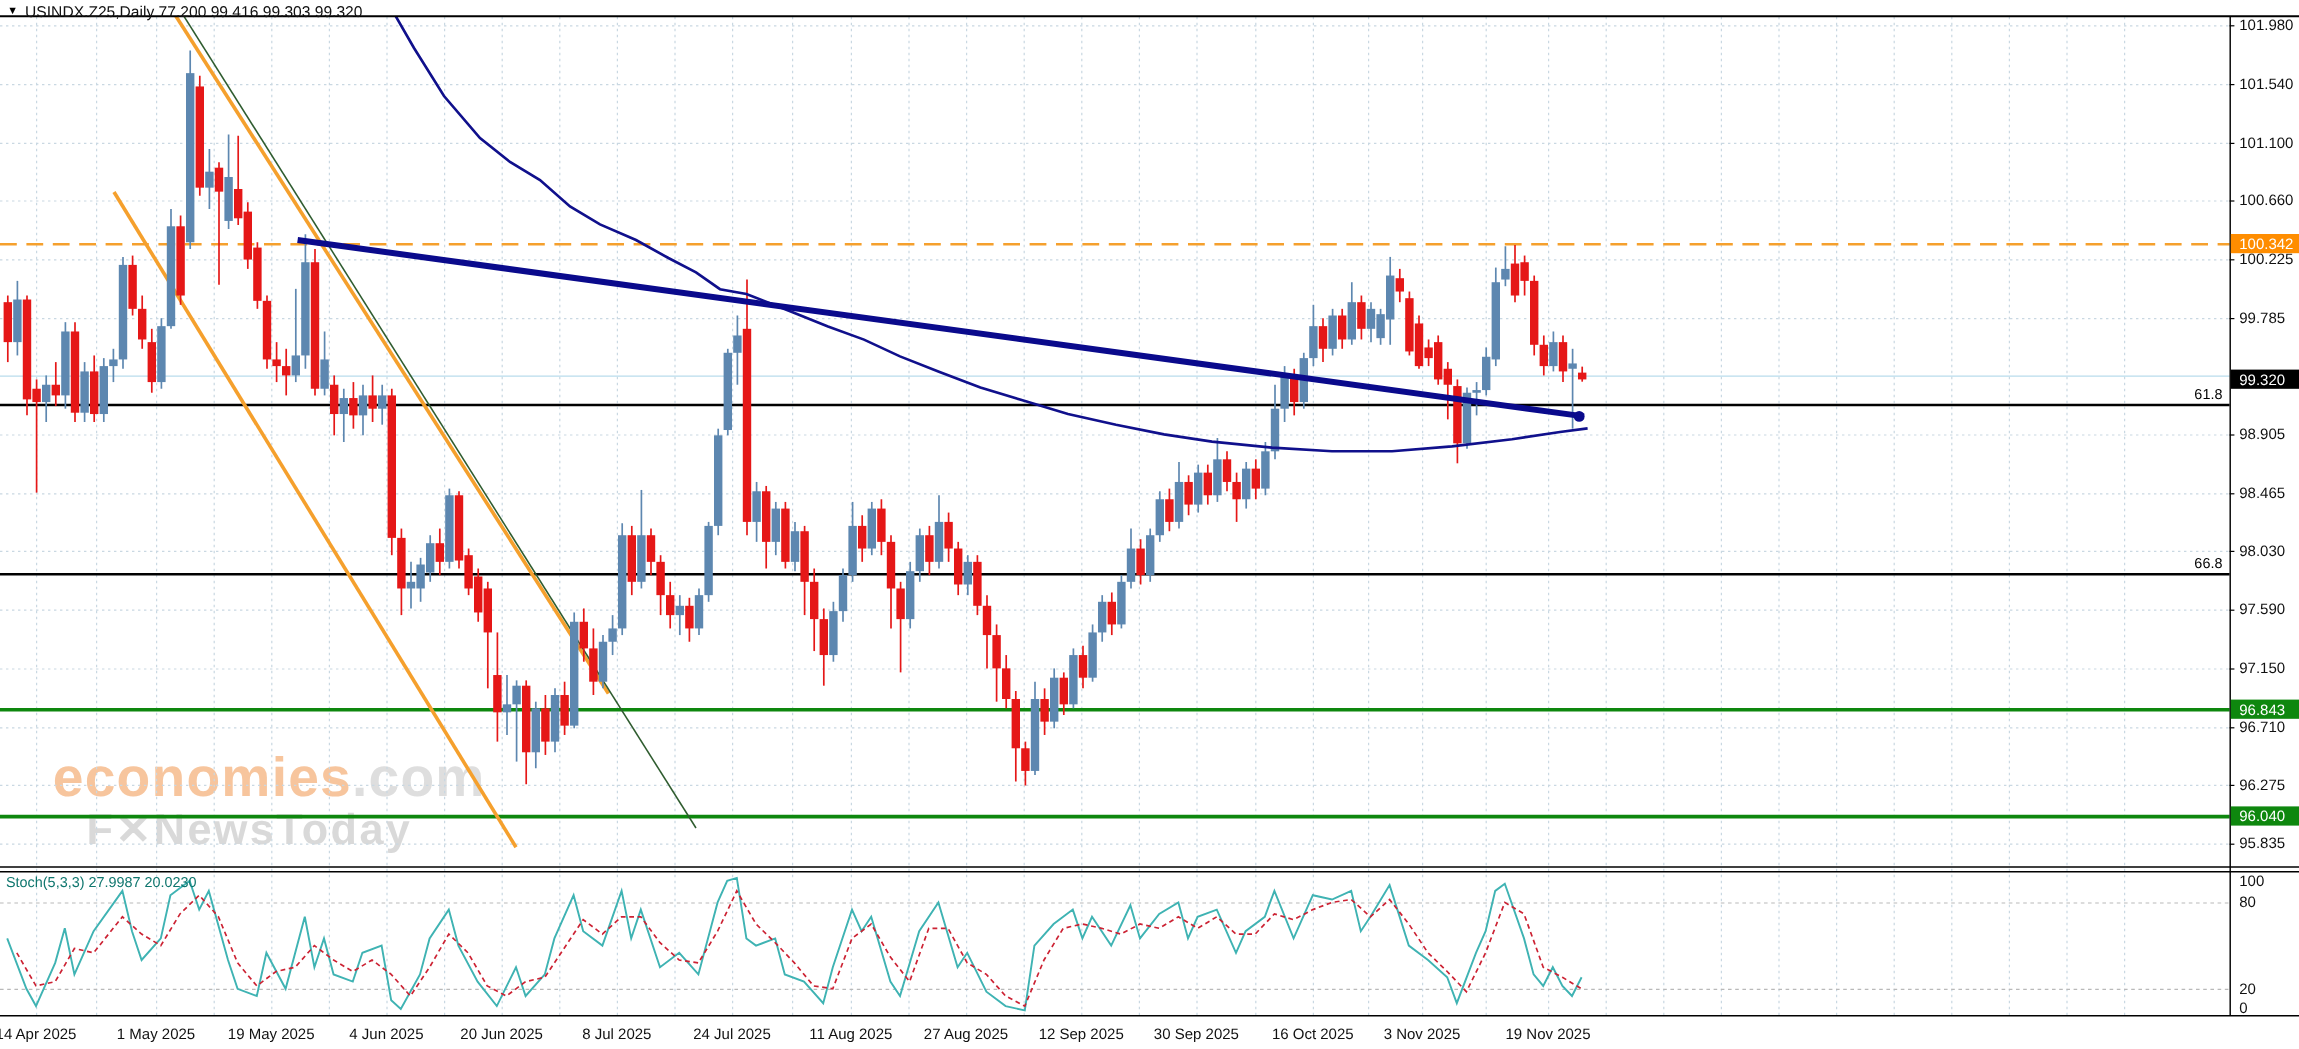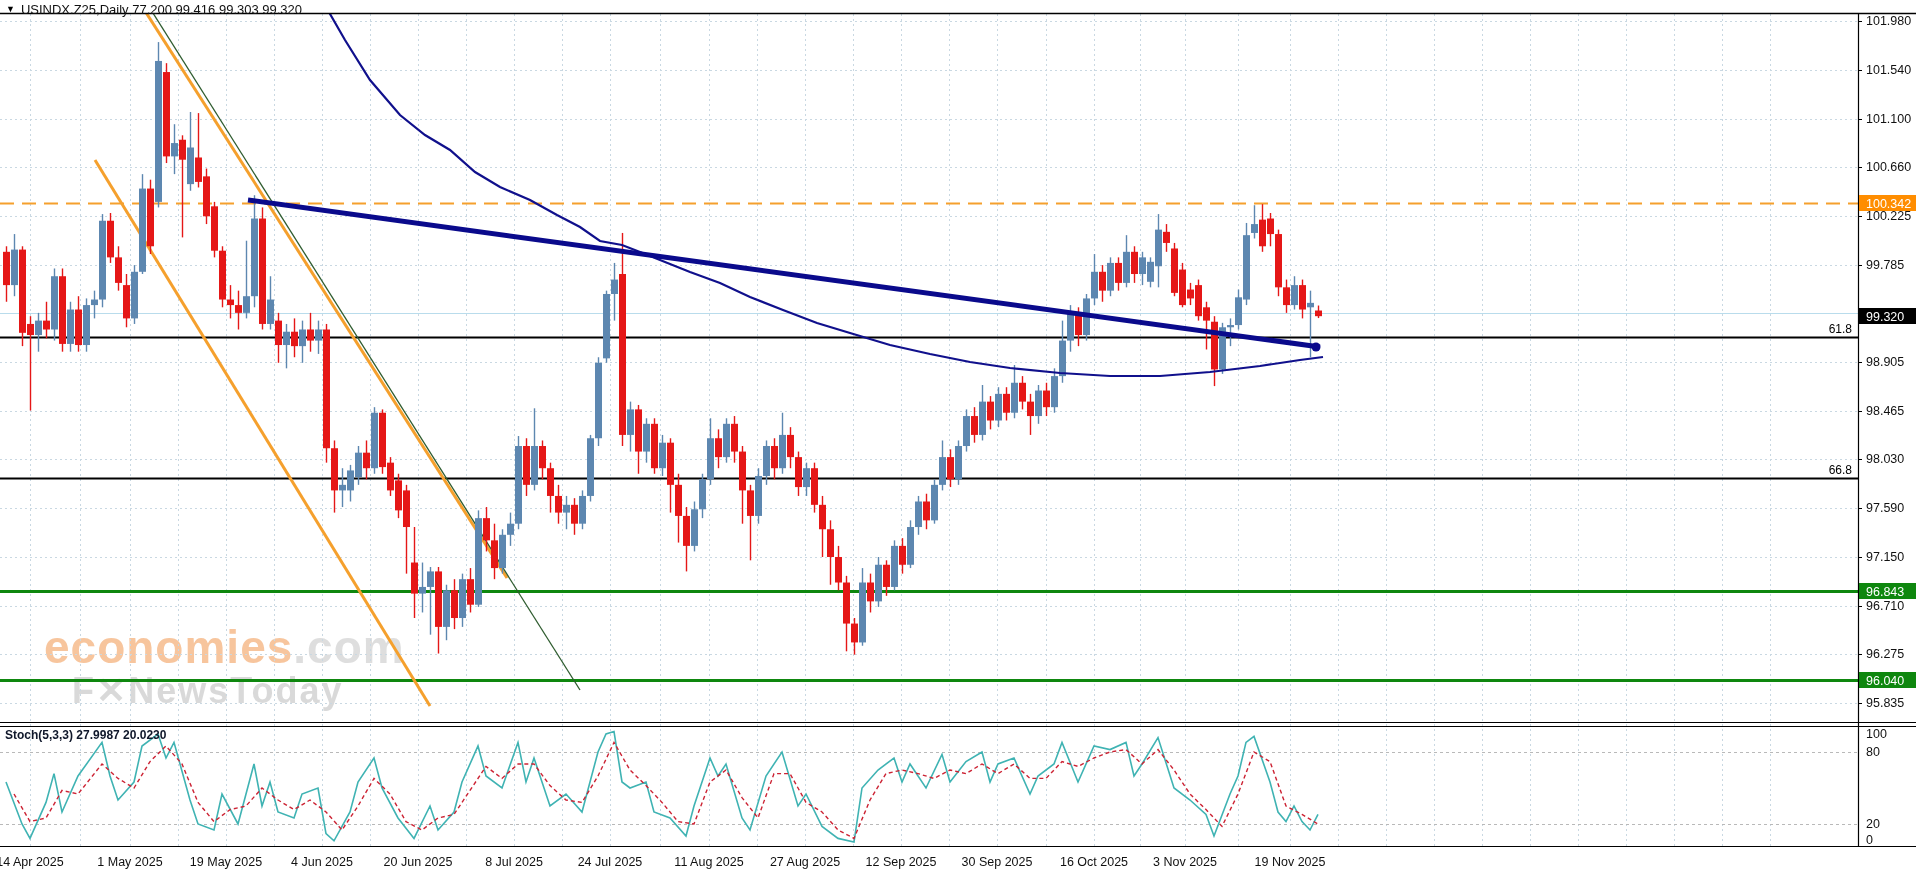--- a/index.html
+++ b/index.html
@@ -5,21 +5,21 @@
   html,body{margin:0;padding:0;background:#fff;}
   body{font-family:"Liberation Sans",sans-serif;}
   #stage{position:relative;width:1916px;height:874px;background:#ffffff;overflow:hidden;}
   #chart-svg{position:absolute;left:0;top:0;z-index:2;}
   .wm{position:absolute;z-index:1;font-weight:bold;white-space:nowrap;user-select:none;}
   #wm1{left:44px;top:620px;font-size:46px;letter-spacing:1px;color:rgba(242,158,92,.60);}
   #wm1 .dom{color:rgba(205,205,205,.65);}
   #wm2{left:72px;top:670px;font-size:36px;letter-spacing:2px;color:rgba(186,186,186,.55);}
   #title-bar{position:absolute;left:6px;top:2px;z-index:3;font-size:13px;color:#111;display:flex;align-items:center;gap:6px;}
   #title-bar .tri{font-size:9px;line-height:13px;color:#000;}
-  #stoch-label{position:absolute;left:5px;top:728px;z-index:3;font-size:12px;color:#0f172a;font-weight:bold;}
+  #stoch-label{position:absolute;left:5px;top:728px;z-index:3;font-size:12px;color:#0f766e;}
   text{font-family:"Liberation Sans",sans-serif;}
 </style>
 </head>
 <body>
 
 <div id="stage">
   <div class="wm" id="wm2">F✕NewsToday</div>
   <div class="wm" id="wm1"><span>economies</span><span class="dom">.com</span></div>
   <svg id="chart-svg" width="1916" height="874">
       <defs>

